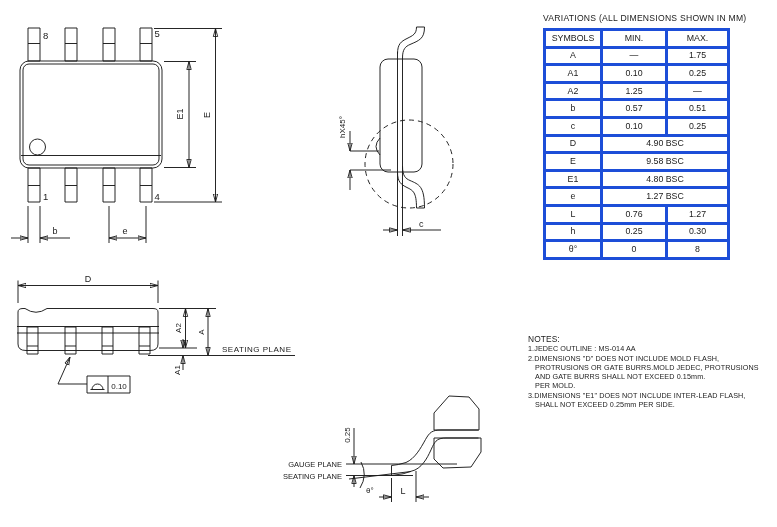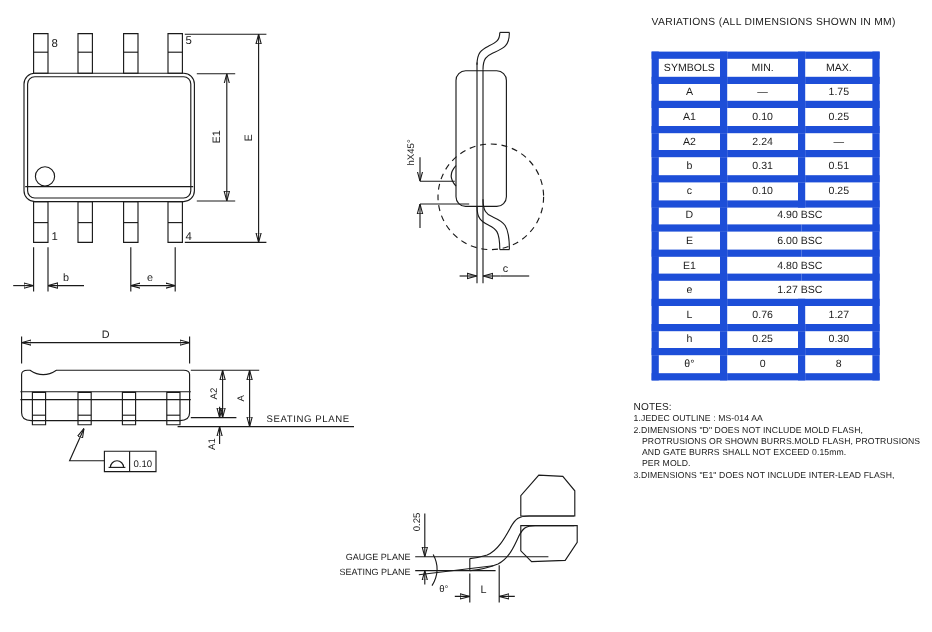--- a/index.html
+++ b/index.html
@@ -7,23 +7,23 @@
          font-family:"Liberation Sans", sans-serif;color:#1a1a1a;}
   svg{position:absolute;left:0;top:0;}
   svg *{vector-effect:non-scaling-stroke;}
   svg path, svg rect, svg line, svg circle, svg polyline{stroke:#1a1a1a;stroke-width:0.95;fill:none;}
   svg text{fill:#1a1a1a;stroke:none;font-family:"Liberation Sans", sans-serif;font-size:9px;}
   .lab-sm{font-size:8px;}
   .lab-xs{font-size:7.5px;}
   .pinlab{font-size:9.5px;}
 
   .table-wrap{position:absolute;left:543px;top:13px;width:234px;}
-  .table-title{font-size:8.6px;letter-spacing:0.25px;white-space:nowrap;margin-bottom:20px;}
+  .table-title{font-size:8.6px;letter-spacing:0.25px;white-space:nowrap;margin-bottom:5px;}
   table.vartab{border-collapse:collapse;table-layout:fixed;width:184px;}
-  table.vartab td, table.vartab th{border:6px solid #1d4ed8;height:14.6px;padding:0;
+  table.vartab td, table.vartab th{border:3px solid #1d4ed8;height:14.6px;padding:0;
       text-align:center;vertical-align:middle;font-size:8.8px;font-weight:normal;line-height:1;}
   col.c-sym{width:57px;} col.c-min{width:65px;} col.c-max{width:62px;}
 
   .notes{position:absolute;left:528px;top:311px;width:234px;font-size:7.2px;
          letter-spacing:0.1px;line-height:9.3px;white-space:nowrap;margin-top:24px;}
   .notes .note-title{font-size:8.4px;}
   .notes .ind{padding-left:7px;}
 </style>
 </head>
 <body>
@@ -231,40 +231,40 @@
             <td>—</td>
             <td>1.75</td>
           </tr>
       <tr>
             <td>A1</td>
             <td>0.10</td>
             <td>0.25</td>
           </tr>
       <tr>
             <td>A2</td>
-            <td>2.24</td>
+            <td>1.25</td>
             <td>—</td>
           </tr>
       <tr>
             <td>b</td>
-            <td>0.31</td>
+            <td>0.57</td>
             <td>0.51</td>
           </tr>
       <tr>
             <td>c</td>
             <td>0.10</td>
             <td>0.25</td>
           </tr>
       <tr>
             <td>D</td>
             <td colspan="2">4.90 BSC</td>
           </tr>
       <tr>
             <td>E</td>
-            <td colspan="2">6.00 BSC</td>
+            <td colspan="2">9.58 BSC</td>
           </tr>
       <tr>
             <td>E1</td>
             <td colspan="2">4.80 BSC</td>
           </tr>
       <tr>
             <td>e</td>
             <td colspan="2">1.27 BSC</td>
           </tr>
       <tr>
@@ -283,19 +283,20 @@
             <td>8</td>
           </tr>
     </tbody>
       </table>
   </div>
 
   <div class="notes">
     <div class="note-title">NOTES:</div>
     <div class="note-line">1.JEDEC OUTLINE : MS-014 AA</div>
     <div class="note-line">2.DIMENSIONS "D" DOES NOT INCLUDE MOLD FLASH,</div>
-    <div class="note-line ind">PROTRUSIONS OR SHOWN BURRS.MOLD FLASH, PROTRUSIONS</div>
+    <div class="note-line ind">PROTRUSIONS OR GATE BURRS.MOLD JEDEC, PROTRUSIONS</div>
     <div class="note-line ind">AND GATE BURRS SHALL NOT EXCEED 0.15mm.</div>
     <div class="note-line ind">PER MOLD.</div>
     <div class="note-line">3.DIMENSIONS "E1" DOES NOT INCLUDE INTER-LEAD FLASH,</div>
+    <div class="note-line ind">SHALL NOT EXCEED 0.25mm PER SIDE.</div>
   </div>
 
 </div>
 
 </body></html>

